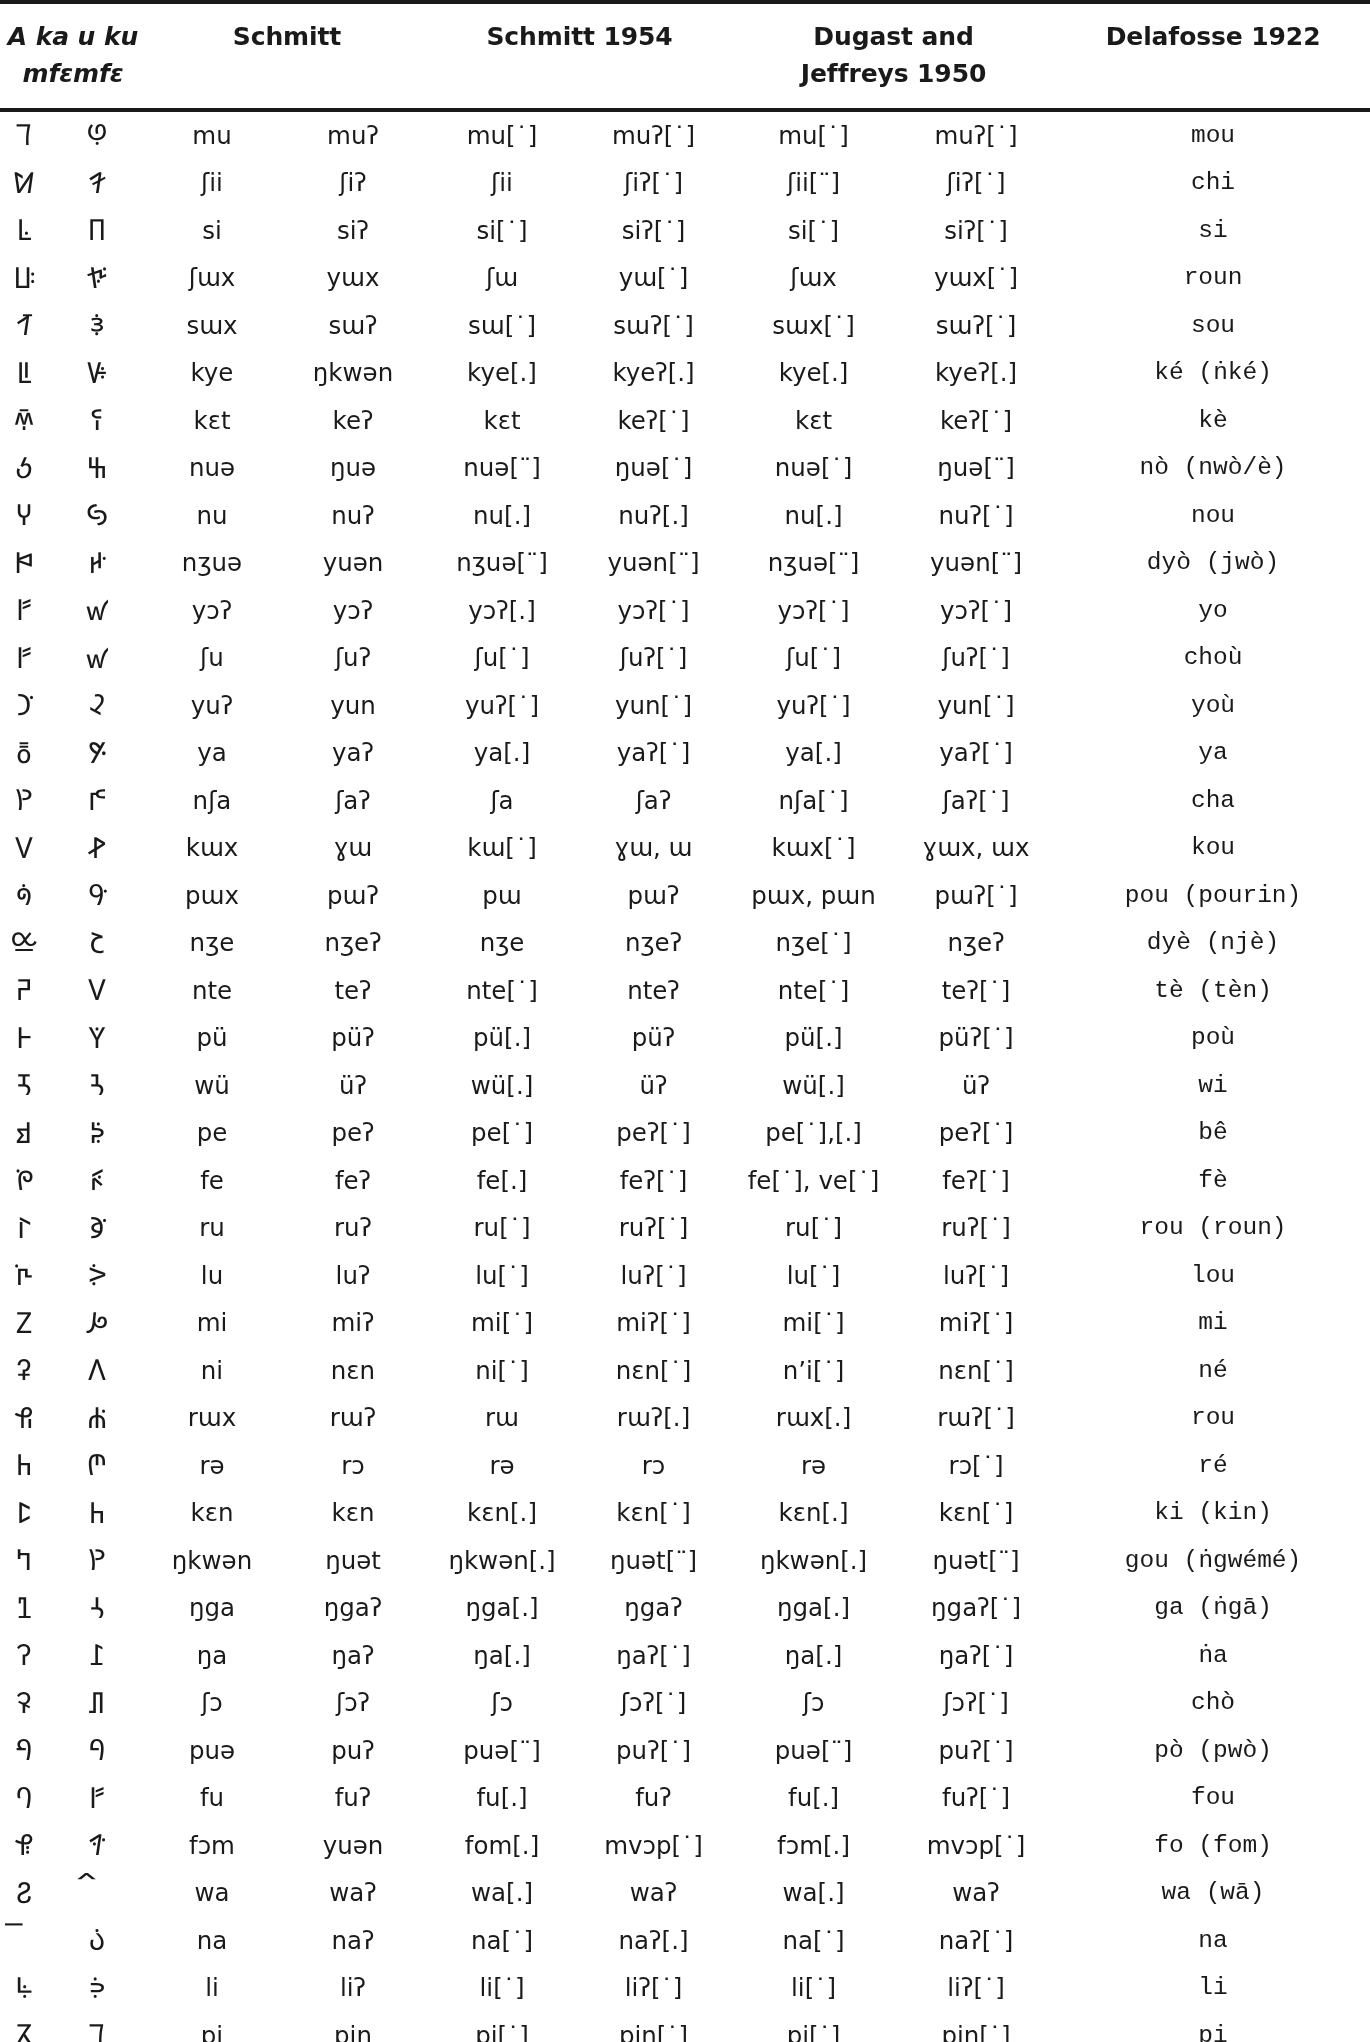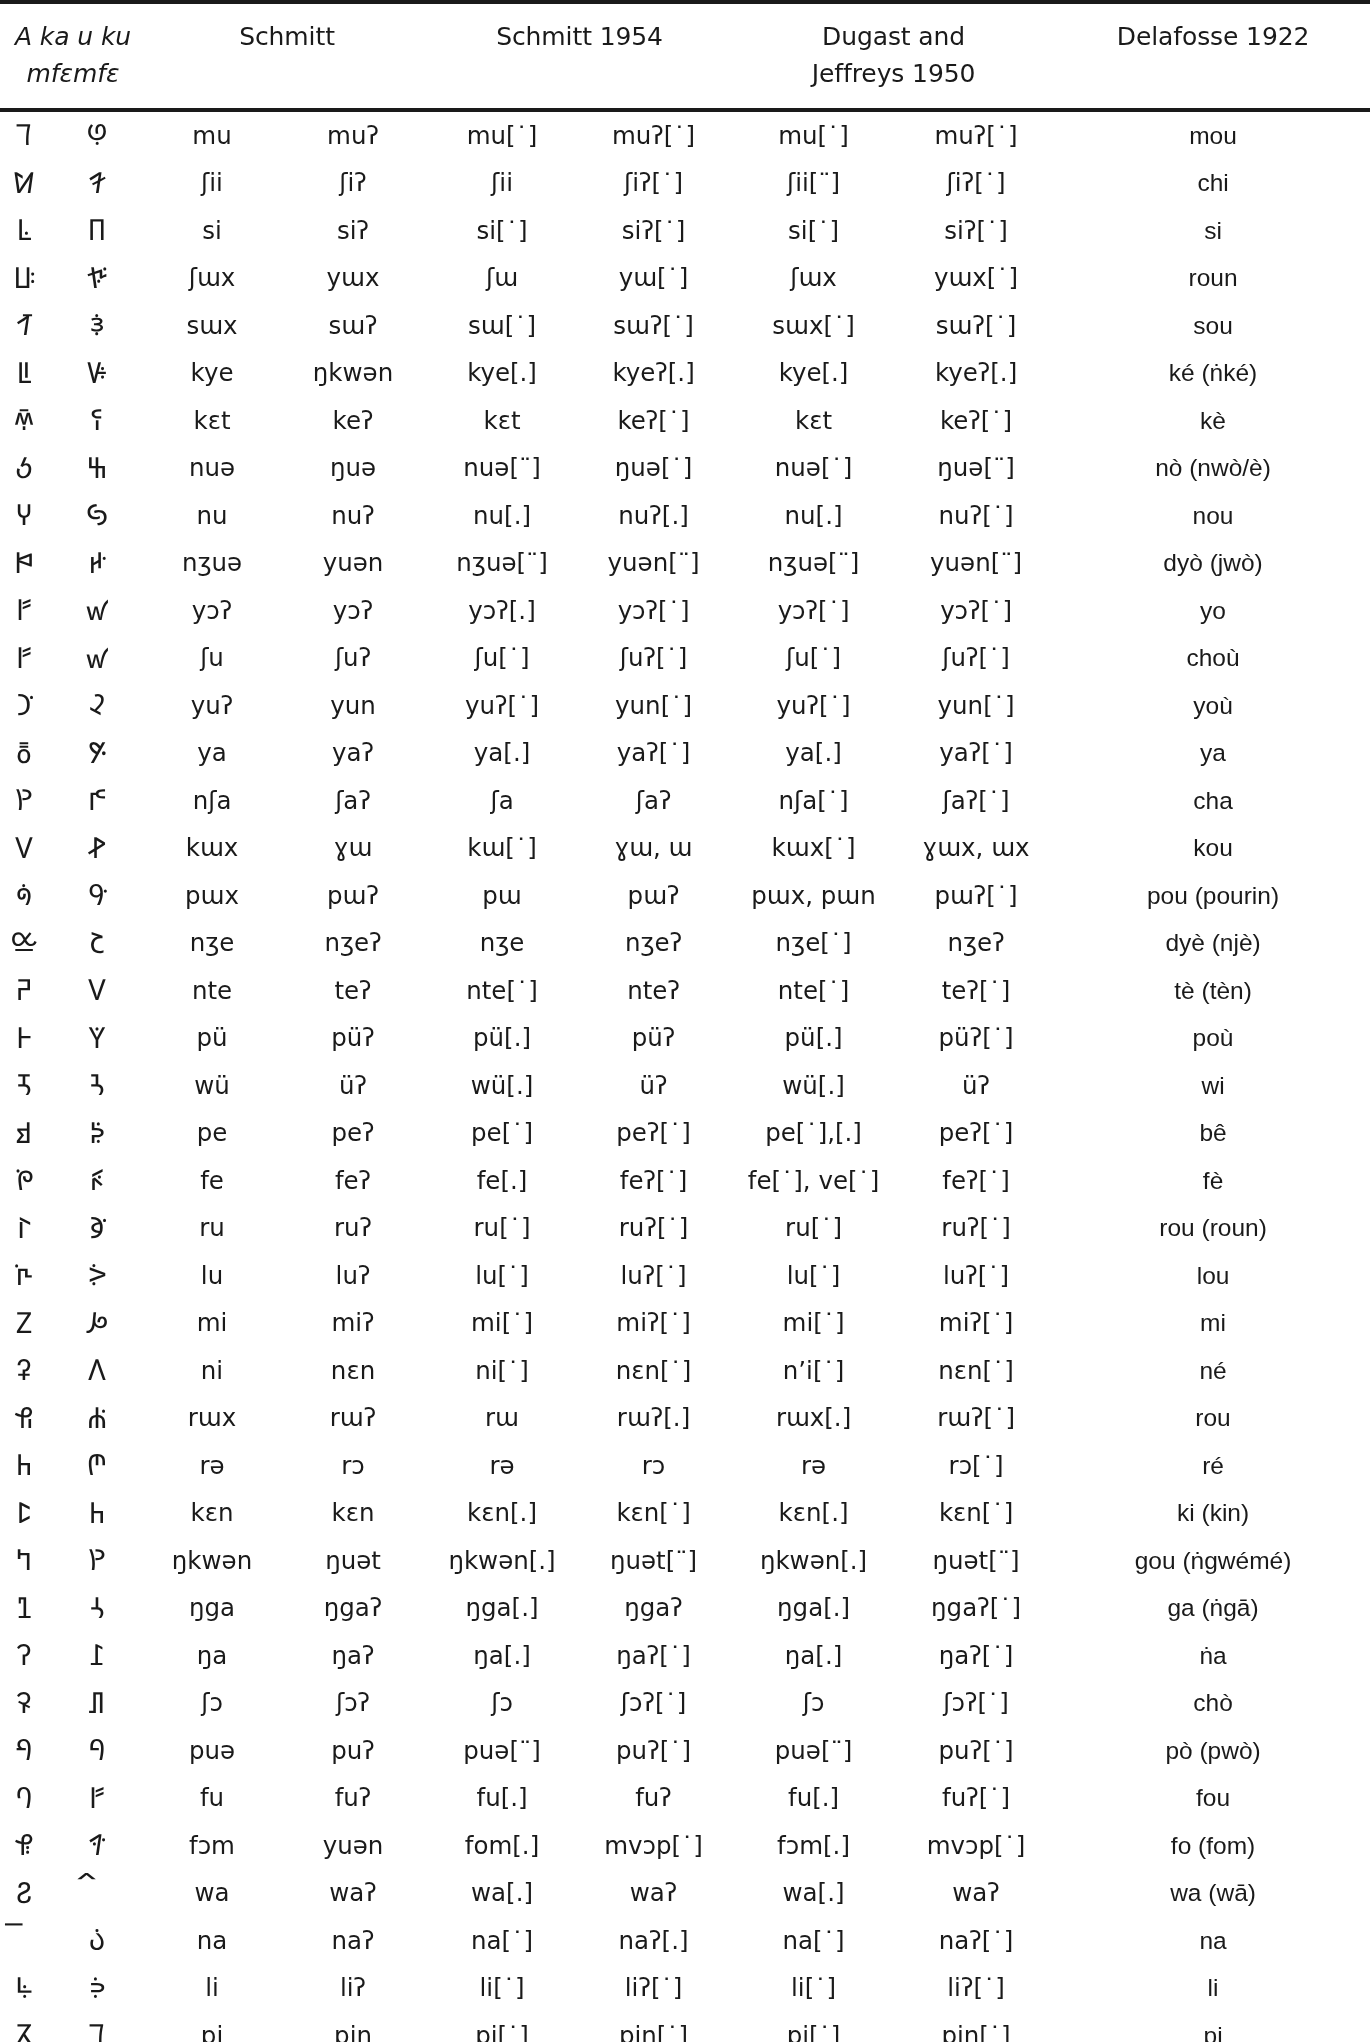--- a/index.html
+++ b/index.html
@@ -21,21 +21,21 @@
     box-sizing: border-box;
   }
   table.bamum {
     width: 1370px;
     border-collapse: collapse;
     table-layout: fixed;
   }
   
   thead tr.head-row th {
     font-family: "DejaVu Sans", "Liberation Sans", sans-serif;
-    font-weight: normal;
+    font-weight: bold;
     font-size: 25px;
     line-height: 37px;
     text-align: center;
     vertical-align: top;
     padding: 14px 2px 16px 2px;
     border-top: 4px solid #1a1a1a;
     border-bottom: 4px solid #1a1a1a;
     letter-spacing: -0.1px;
   }
   th.h-akauku {
@@ -58,21 +58,21 @@
   td.glyph {
     font-size: 29px;
     line-height: 1.0;
     font-family: "DejaVu Sans", "Liberation Sans", sans-serif;
   }
   td.ipa {
     font-family: "DejaVu Sans", "Liberation Sans", sans-serif;
     font-size: 24.5px;
   }
   td.latin {
-    font-family: Liberation Sans, sans-serif;
+    font-family: Liberation Mono, monospace;
     font-size: 24.5px;
   }
   
   col.c1 { width: 48px; }
   col.c2 { width: 98px; }
   col.c3 { width: 132px; }
   col.c4 { width: 150px; }
   col.c5 { width: 148px; }
   col.c6 { width: 155px; }
   col.c7 { width: 165px; }

